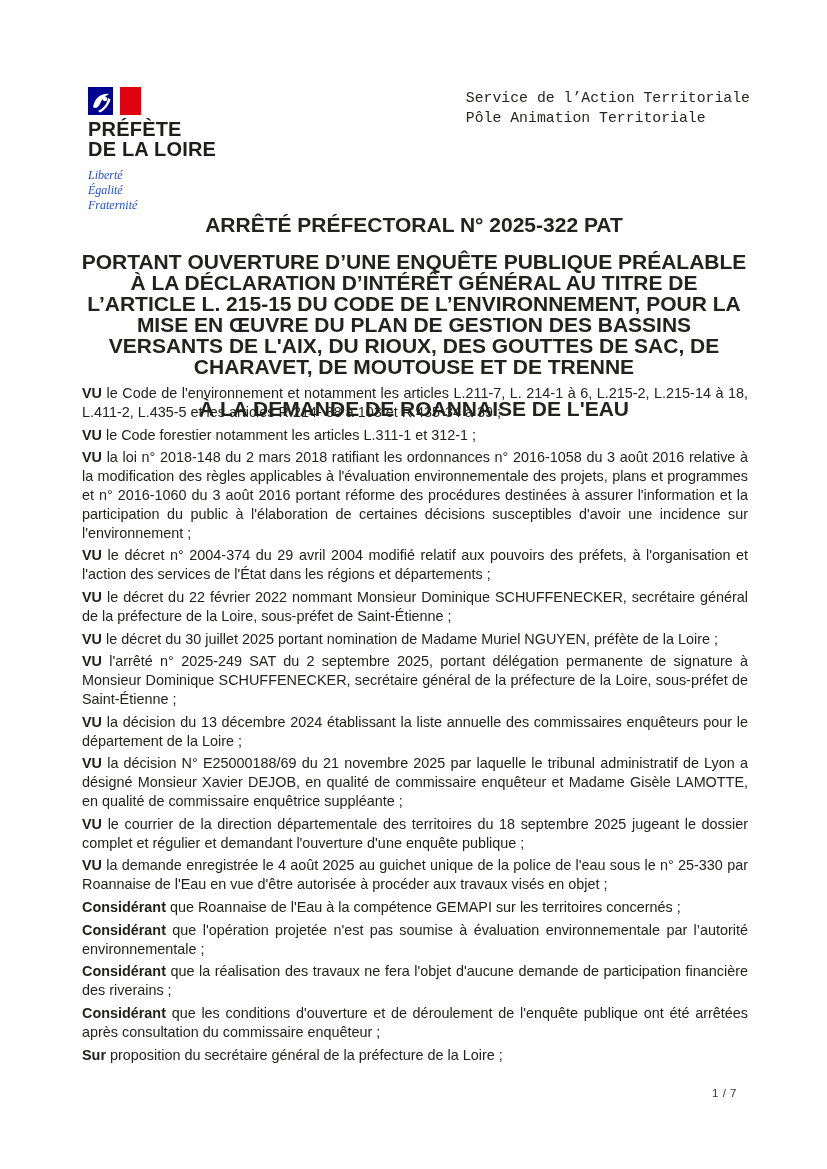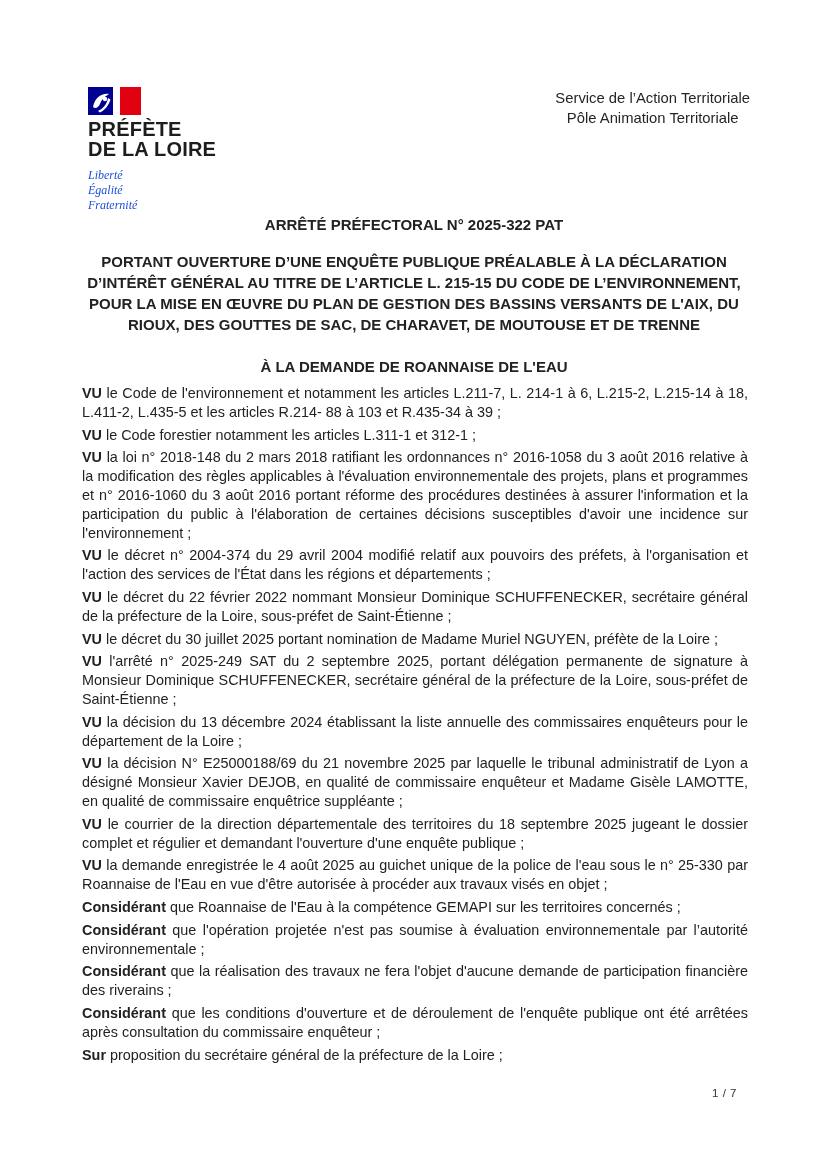--- a/index.html
+++ b/index.html
@@ -25,28 +25,28 @@
     letter-spacing: 0.2px; color: #1d1d1b;
   }
   .motto {
     margin-top: 9px;
     font-family: "Liberation Serif", serif;
     font-style: italic;
     font-size: 12px; line-height: 15px; color: #1d4ed8;
   }
   .service-block {
     position: absolute; right: 77px; top: 88px;
-    text-align: center;
-    font-size: 14.8px; line-height: 20px; color: #252523;
+    text-align: left;
+    font-size: 14.8px; line-height: 20px; color: #252523; font-family: Liberation Mono, monospace;
   }
   
   .title-block {
     position: absolute; left: 77px; top: 214px; width: 674px;
     text-align: center; font-weight: bold;
-    font-size: 15px; line-height: 21px; color: #222220;
+    font-size: 21px; line-height: 21px; color: #222220;
   }
   .title-sub { margin-top: 16px; }
   .title-demand { margin-top: 21px; }
   
   .body-block {
     position: absolute; left: 78px; top: 380px; width: 674px;
     font-size: 14.4px; line-height: 18.8px;
     text-align: justify; color: #222220;
   }
   .body-block p { margin: 4px; }

